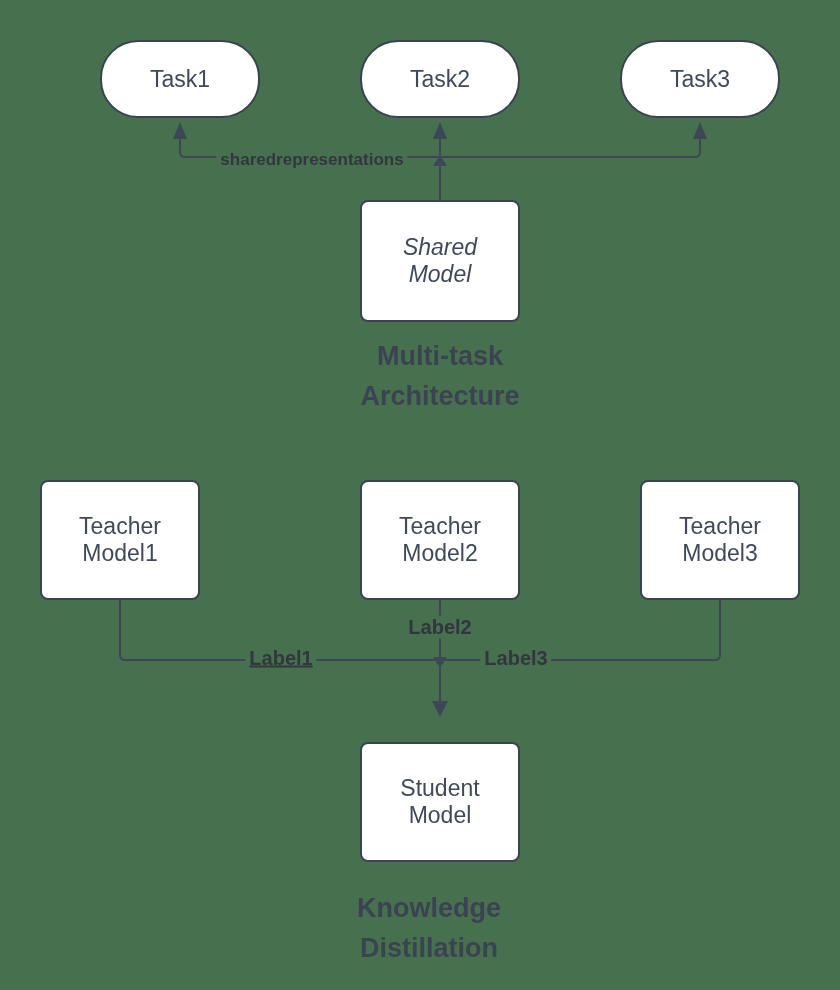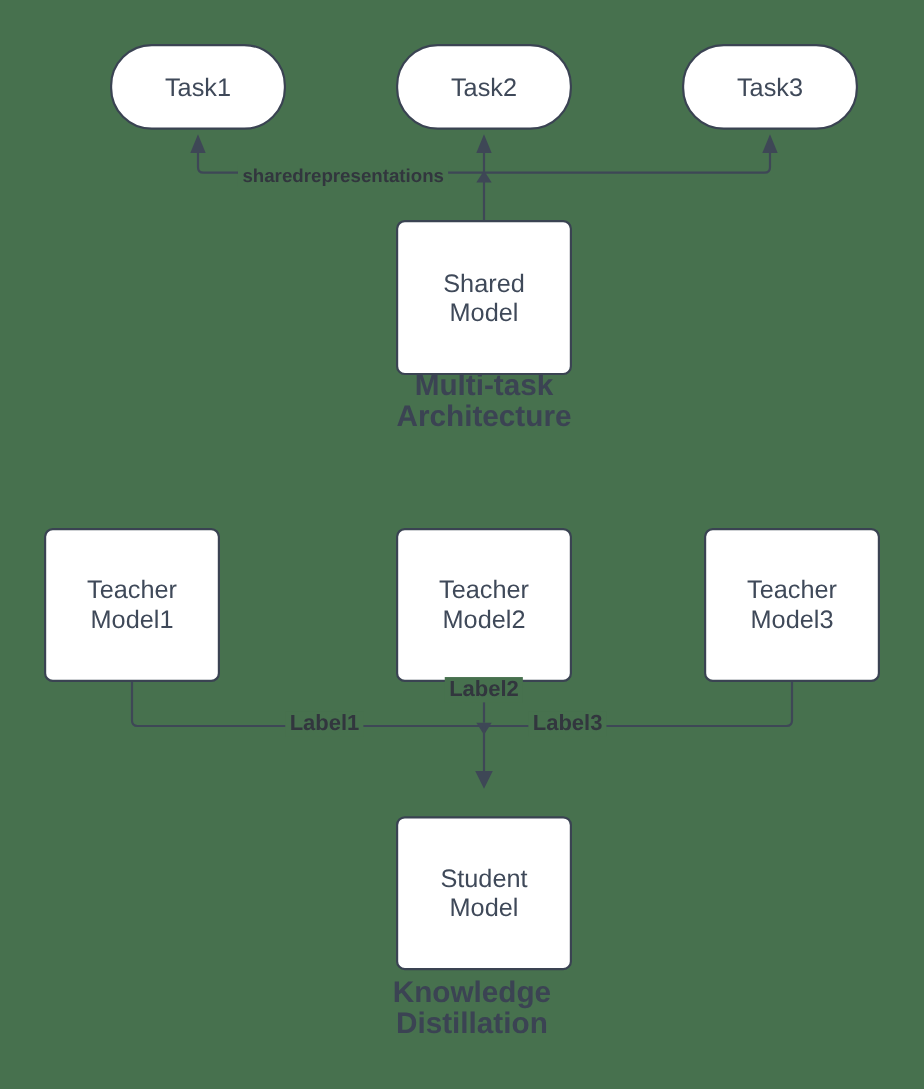--- a/index.html
+++ b/index.html
@@ -42,32 +42,32 @@
     color:var(--node-text);
     font-size:23px;
     line-height:27px;
     white-space:pre-line;
   }
   .pill{
     width:160px;height:78px;
     border-radius:38px;
   }
   .rect{
-    width:160px;height:140px;
+    width:160px;height:120px;
     border-radius:8px;
   }
-  .rect.shared{height:141px;}
+  .rect.shared{height:122px;font-style:italic;}
   .section-title{
     position:absolute;
     transform:translateX(-50%);
     text-align:center;
     color:var(--title-text);
     font-size:27px;
     font-weight:bold;
-    line-height:28px;
+    line-height:40px;
     white-space:pre-line;
   }
   .edge-label{
     position:absolute;
     transform:translate(-50%,-50%);
     color:var(--edge-label-text);
     font-weight:bold;
     background:var(--background);
     padding:0 4px;
     white-space:nowrap;
@@ -111,20 +111,20 @@
 
   <div class="node rect" style="left:40px;top:480px;">Teacher
 Model1</div>
   <div class="node rect" style="left:360px;top:480px;">Teacher
 Model2</div>
   <div class="node rect" style="left:640px;top:480px;">Teacher
 Model3</div>
   <div class="node rect" style="left:360px;top:742px;text-align:center;">Student
 Model</div>
 
-  <div class="edge-label small" style="left:295px;top:658px;">Label1</div>
+  <div class="edge-label small" style="left:281px;top:658px;text-decoration:underline;">Label1</div>
   <div class="edge-label small" style="left:440px;top:627px;">Label2</div>
   <div class="edge-label small" style="left:516px;top:658px;">Label3</div>
 
   <div class="section-title" style="left:429px;top:888px;">Knowledge
 Distillation</div>
 
 </div>
 
 </body></html>

